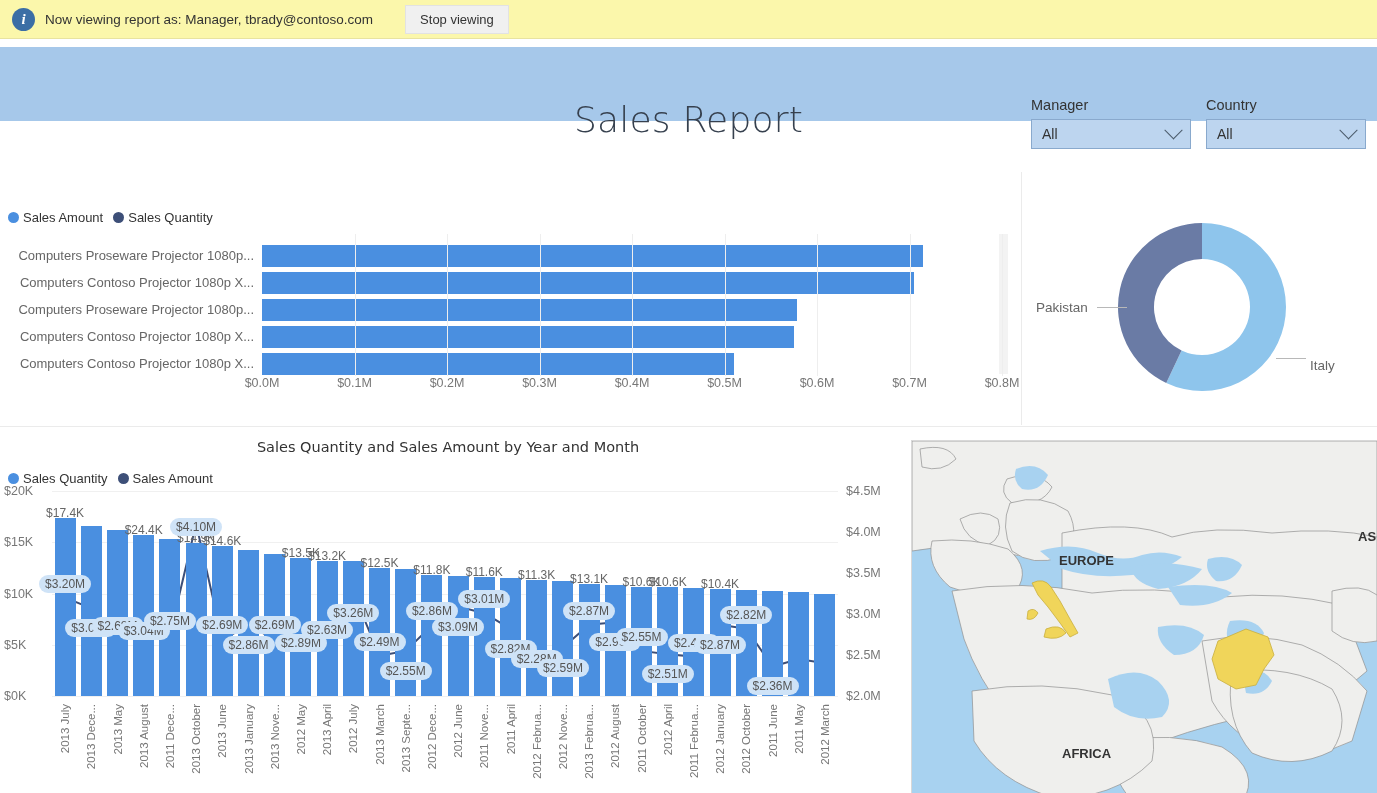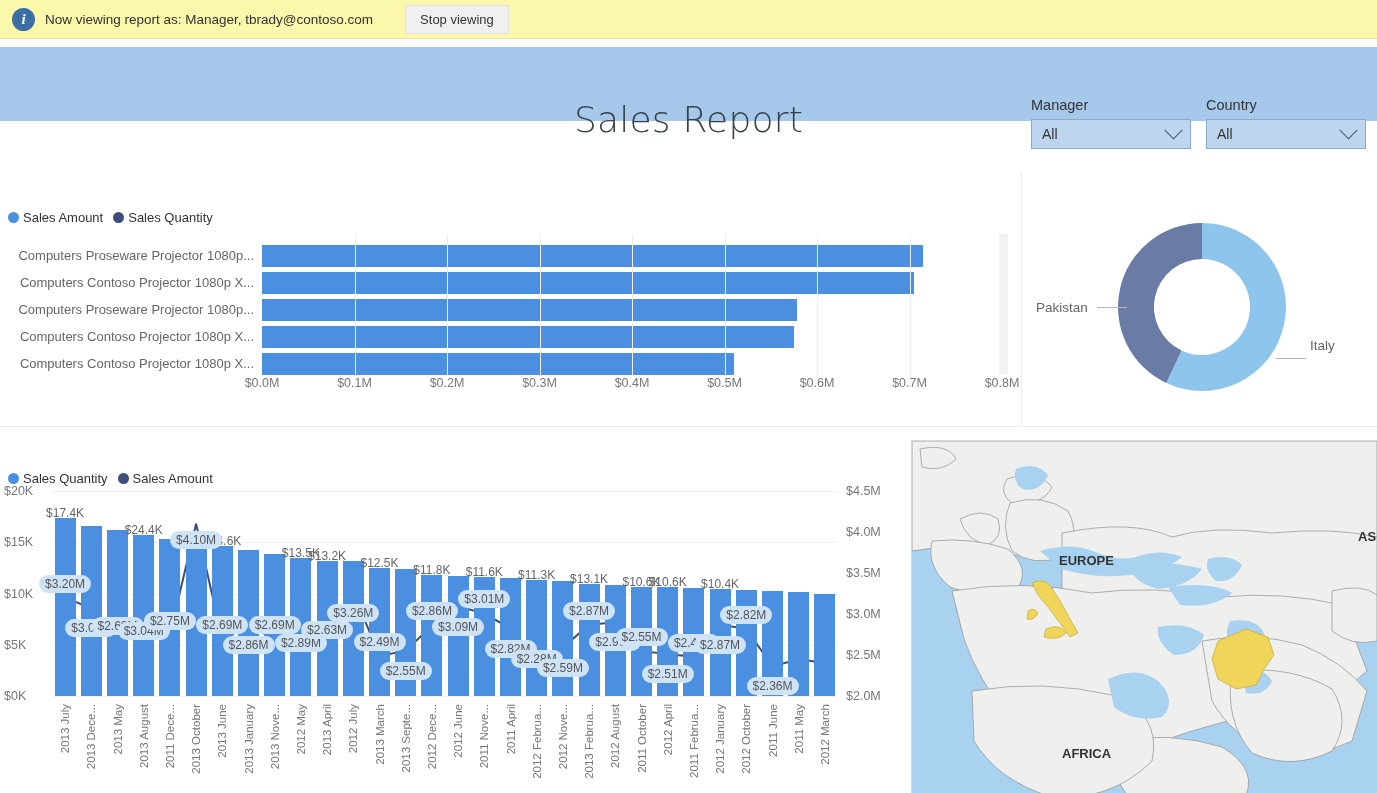--- a/index.html
+++ b/index.html
@@ -204,26 +204,27 @@
   <div class="card" style="left:1022px;top:133px;width:355px;height:253px;">
     <div class="donut-wrap">
       <svg width="355" height="200" viewBox="0 0 355 200">
         <g transform="translate(180,105)">
           <path id="slice-italy" fill="#8ec5ec" d="M5.143516556418883e-15,-84 A84,84 0 1 1 -35.76546049146607,76.00547240714566 L-20.43740599512347,43.43169851836895 A48,48 0 1 0 2.9391523179536475e-15,-48 Z"></path>
           <path id="slice-pakistan" fill="#6a7ba5" d="M-35.76546049146607,76.00547240714566 A84,84 0 0 1 -1.543054966925665e-14,-84 L-8.817456953860943e-15,-48 A48,48 0 0 0 -20.43740599512347,43.43169851836895 Z"></path>
         </g>
       </svg>
       <span class="donut-label" style="left:14px;top:98px;">Pakistan</span>
       <span class="leader" style="left:75px;top:105px;width:30px;"></span>
-      <span class="donut-label" style="left:288px;top:136px;">Italy</span>
+      <span class="donut-label" style="left:288px;top:156px;">Italy</span>
       <span class="leader" style="left:254px;top:156px;width:30px;"></span>
     </div>
   </div>
 
   <div class="card" style="left:0;top:390px;width:900px;height:400px;">
+    <div class="card-title" style="margin-top:10px;width:896px;">Sales Quantity and Sales Amount by Year and Month</div>
     <div class="legend" style="position:absolute;left:8px;top:42px;">
       <span class="legend-item">
         <span class="dot" style="background:#4a8fe0;"></span>
         <span>Sales Quantity</span>
       </span>
       <span class="legend-item">
         <span class="dot" style="background:#3d4f78;"></span>
         <span>Sales Amount</span>
       </span>
     </div>
@@ -297,21 +298,21 @@
         <span class="q-label" style="left: 536.7px; top: 139.175px;">$11.3K</span>
         <span class="q-label" style="left: 589.1px; top: 143.275px;">$13.1K</span>
         <span class="q-label" style="left: 641.5px; top: 146.35px;">$10.6K</span>
         <span class="q-label" style="left: 667.7px; top: 146.35px;">$10.6K</span>
         <span class="q-label" style="left: 720.1px; top: 148.4px;">$10.4K</span>
         <span class="m-label" style="left: 65.1px; top: 154.6px;">$3.20M</span>
         <span class="m-label" style="left: 91.3px; top: 199.26px;">$3.07M</span>
         <span class="m-label" style="left: 117.5px; top: 197.24px;">$2.68M</span>
         <span class="m-label" style="left: 143.7px; top: 201.72px;">$3.04M</span>
         <span class="m-label" style="left: 169.9px; top: 191.5px;">$2.75M</span>
-        <span class="m-label" style="left: 196.1px; top: 111px;">$4.10M</span>
+        <span class="m-label" style="left: 196.1px; top: 98px;">$4.10M</span>
         <span class="m-label" style="left: 222.3px; top: 196.42px;">$2.69M</span>
         <span class="m-label" style="left: 248.5px; top: 216.48px;">$2.86M</span>
         <span class="m-label" style="left: 274.7px; top: 196.42px;">$2.69M</span>
         <span class="m-label" style="left: 300.9px; top: 214.02px;">$2.89M</span>
         <span class="m-label" style="left: 327.1px; top: 201.34px;">$2.63M</span>
         <span class="m-label" style="left: 353.3px; top: 183.68px;">$3.26M</span>
         <span class="m-label" style="left: 379.5px; top: 212.82px;">$2.49M</span>
         <span class="m-label" style="left: 405.7px; top: 241.9px;">$2.55M</span>
         <span class="m-label" style="left: 431.9px; top: 182.48px;">$2.86M</span>
         <span class="m-label" style="left: 458.1px; top: 197.62px;">$3.09M</span>

